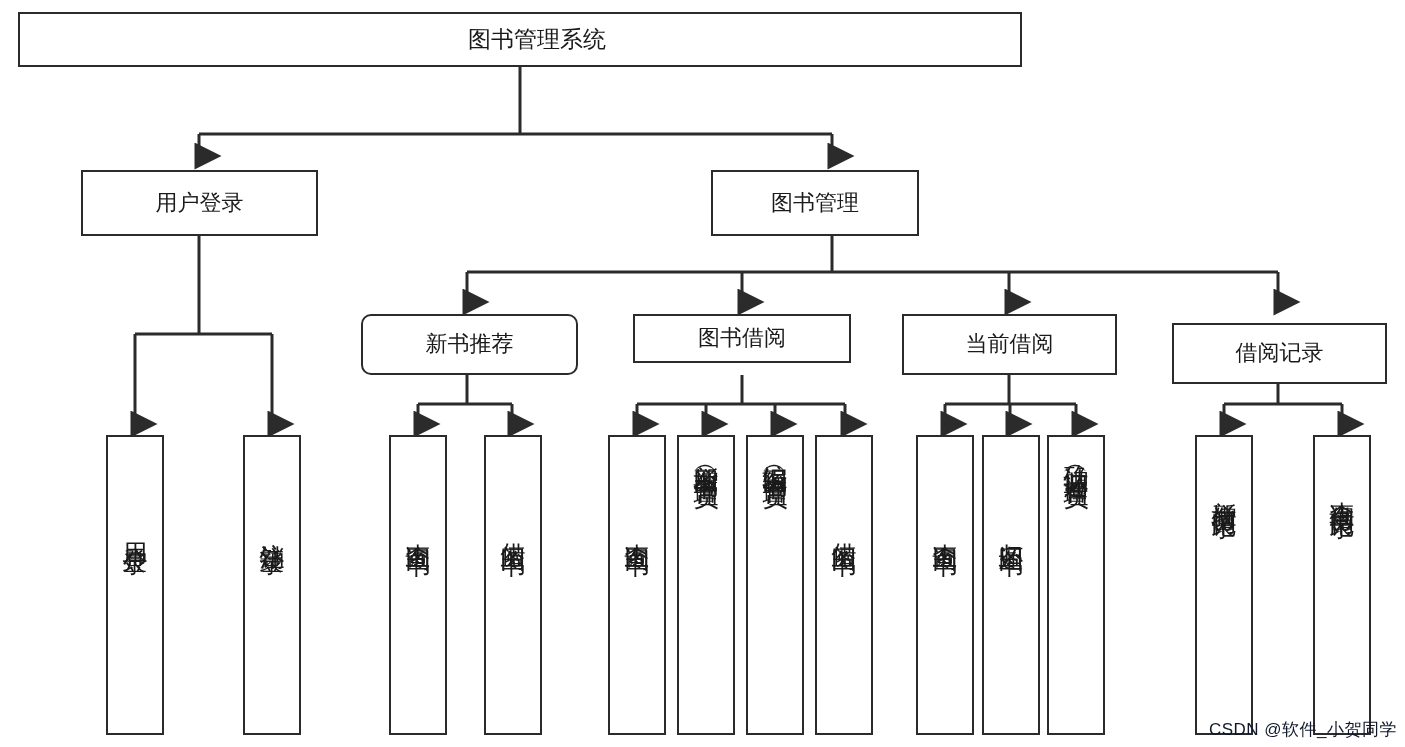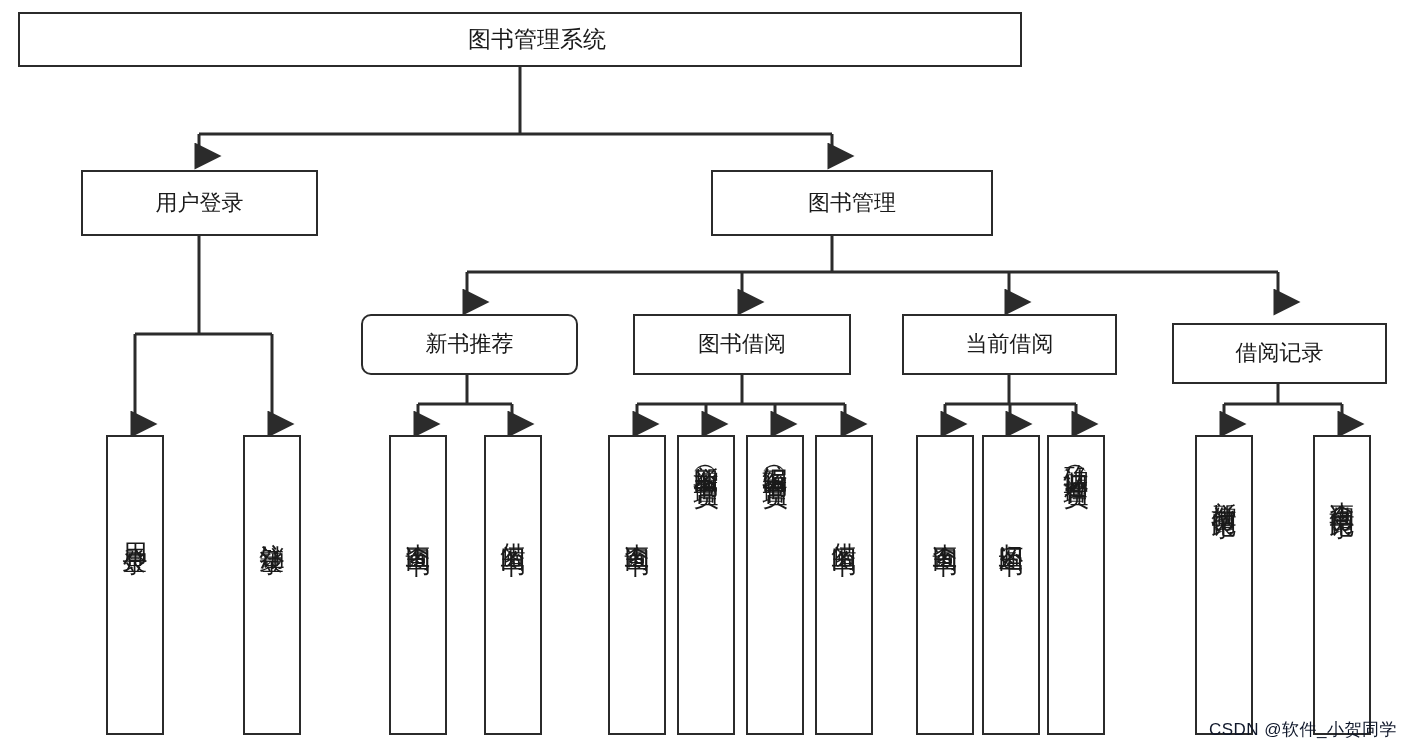--- a/index.html
+++ b/index.html
@@ -128,28 +128,28 @@
     </g>
   </svg>
 
   <div class="node horiz root" style="left:18px; top:12px; width:1004px; height:55px;padding-left:34px;">
     <span class="label">图书管理系统</span>
   </div>
 
   <div class="node horiz" style="left:81px; top:170px; width:237px; height:66px;">
     <span class="label">用户登录</span>
   </div>
-  <div class="node horiz" style="left:711px; top:170px; width:282px; height:66px;">
+  <div class="node horiz" style="left:711px; top:170px; width:208px; height:66px;">
     <span class="label">图书管理</span>
   </div>
 
   <div class="node horiz" style="left:361px; top:314px; width:217px; height:61px;border-radius:10px;">
     <span class="label">新书推荐</span>
   </div>
-  <div class="node horiz" style="left:633px; top:314px; width:218px; height:61px;">
+  <div class="node horiz" style="left:633px; top:314px; width:218px; height:49px;">
     <span class="label">图书借阅</span>
   </div>
   <div class="node horiz" style="left:902px; top:314px; width:215px; height:61px;">
     <span class="label">当前借阅</span>
   </div>
   <div class="node horiz" style="left:1172px; top:314px; width:215px; height:61px;margin-top:9px;">
     <span class="label">借阅记录</span>
   </div>
 
   <div class="node vert" style="left:106px; top:435px; width:58px; height:300px; padding-top:86px;">

